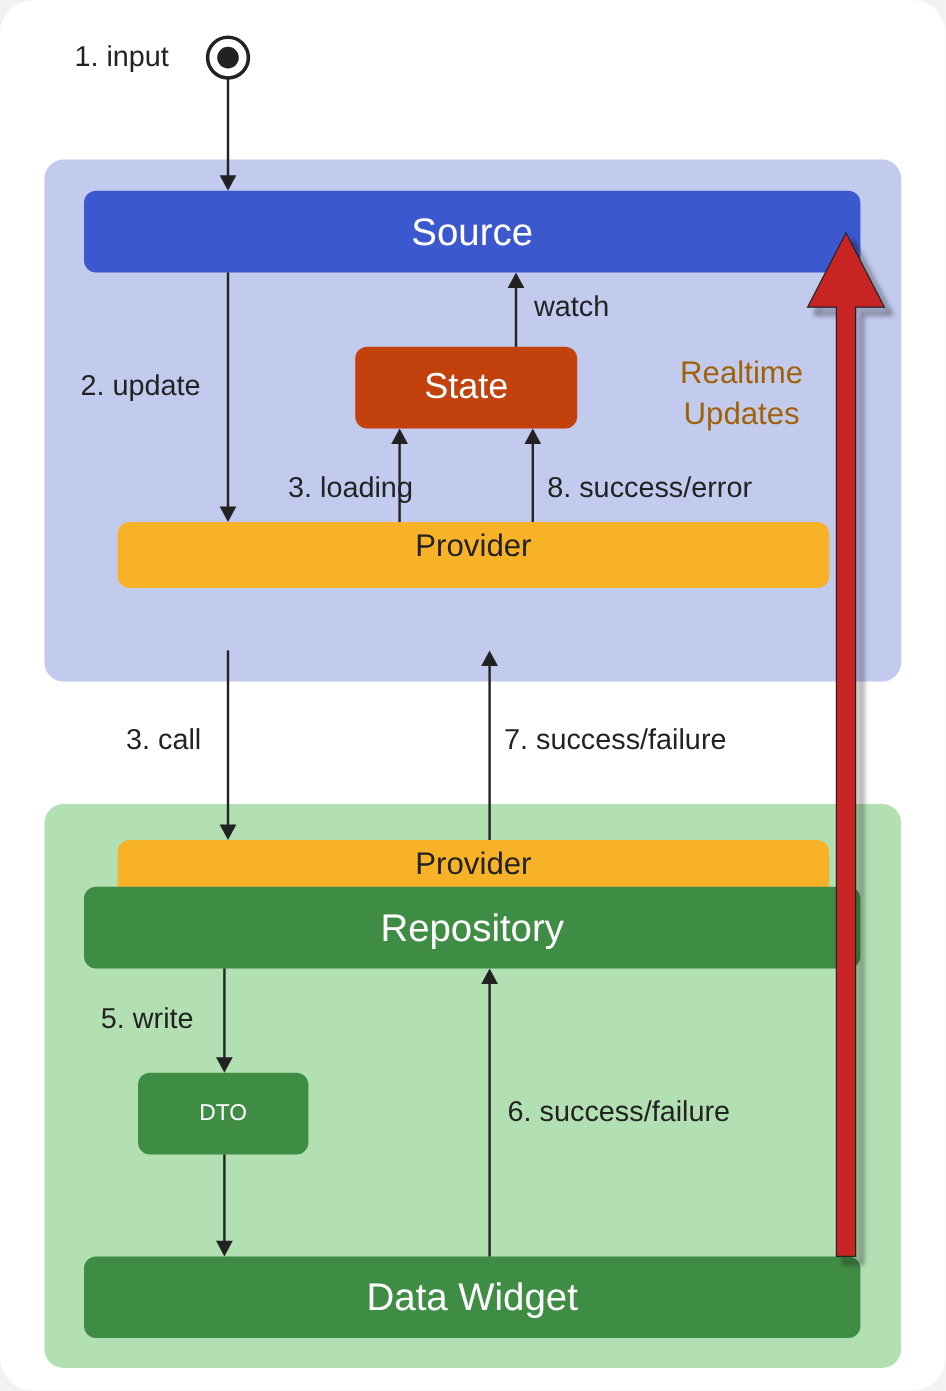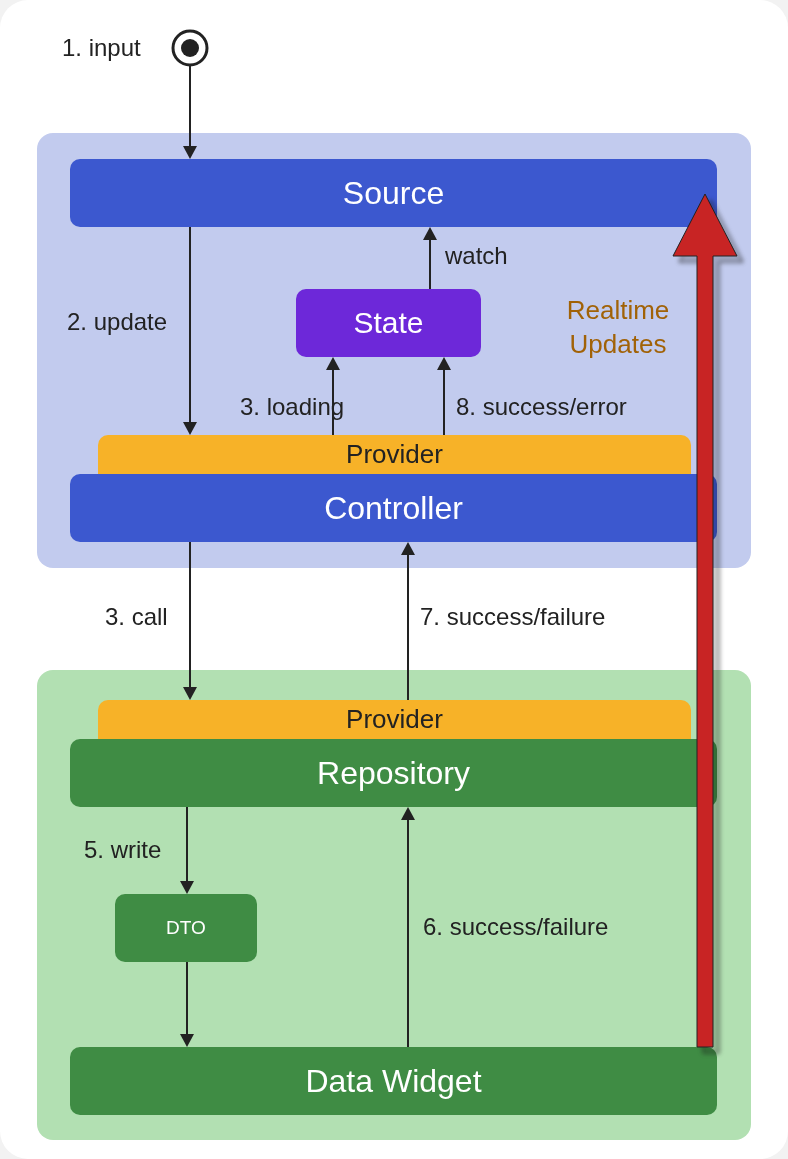--- a/index.html
+++ b/index.html
@@ -66,31 +66,28 @@
 <div class="page">
   <div class="stage">
 
     <div class="region" style="left:37px; top:133px; width:714px; height:435px; background:#c2cbee;"></div>
     <div class="region" style="left:37px; top:670px; width:714px; height:470px; background:#b2e0b2;"></div>
 
     <div class="box" style="left:70px; top:159px; width:647px; height:68px; background:#3c58cf; font-size:32px;">
       <span>Source</span>
     </div>
 
-    <div class="box" style="left:296px; top:289px; width:185px; height:68px; background:#6d28d9; font-size:30px;">
+    <div class="box" style="left:296px; top:289px; width:185px; height:68px; background:#c2410c; font-size:30px;">
       <span>State</span>
     </div>
 
     <div class="box" style="left:98px; top:435px; width:593px; height:55px; background:#f7b228; color:#222; font-size:26px; align-items:flex-start; padding-top:4px;">
       <span>Provider</span>
     </div>
 
-    <div class="box" style="left:70px; top:474px; width:647px; height:68px; background:#3c58cf; font-size:32px;">
-      <span>Controller</span>
-    </div>
 
     <div class="box" style="left:98px; top:700px; width:593px; height:55px; background:#f7b228; color:#222; font-size:26px; align-items:flex-start; padding-top:4px;">
       <span>Provider</span>
     </div>
 
     <div class="box" style="left:70px; top:739px; width:647px; height:68px; background:#3f8c44; font-size:32px;">
       <span>Repository</span>
     </div>
 
     <div class="box" style="left:115px; top:894px; width:142px; height:68px; background:#3f8c44; font-size:19px;">

